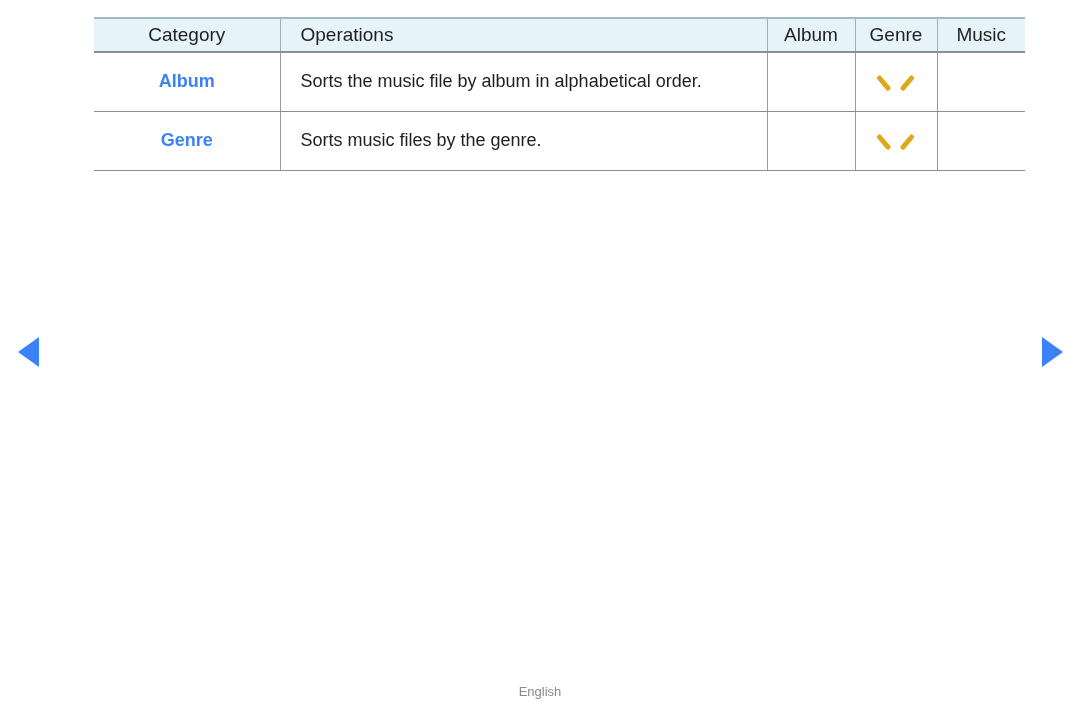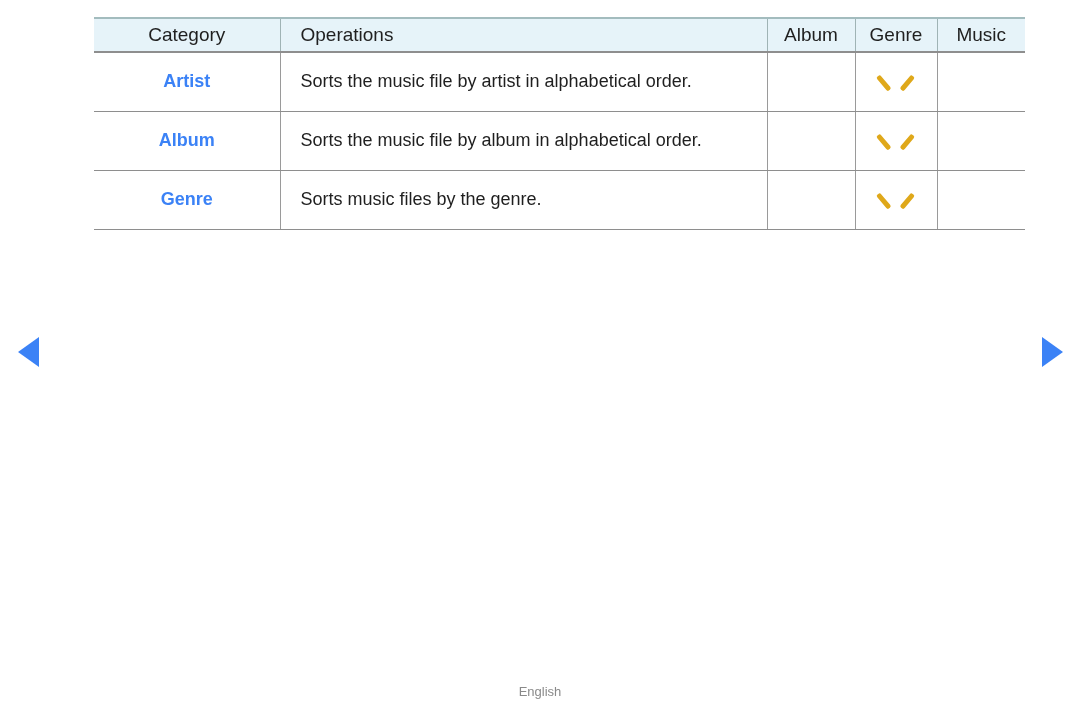--- a/index.html
+++ b/index.html
@@ -148,33 +148,20 @@
       <tr>
         <th class="first">Category</th>
         <th class="ops">Operations</th>
         <th>Album</th>
         <th>Genre</th>
         <th>Music</th>
       </tr>
     </thead>
     <tbody>
 
-      <tr>
-        <td class="cat">Artist</td>
-        <td class="ops">Sorts the music file by artist in alphabetical order.</td>
-        <td class="mark">
-          <span class="chev hidden"></span>
-        </td>
-        <td class="mark">
-          <span class="chev"></span>
-        </td>
-        <td class="mark">
-          <span class="chev hidden"></span>
-        </td>
-      </tr>
 
       <tr>
         <td class="cat">Album</td>
         <td class="ops">Sorts the music file by album in alphabetical order.</td>
         <td class="mark">
           <span class="chev hidden"></span>
         </td>
         <td class="mark">
           <span class="chev"></span>
         </td>

